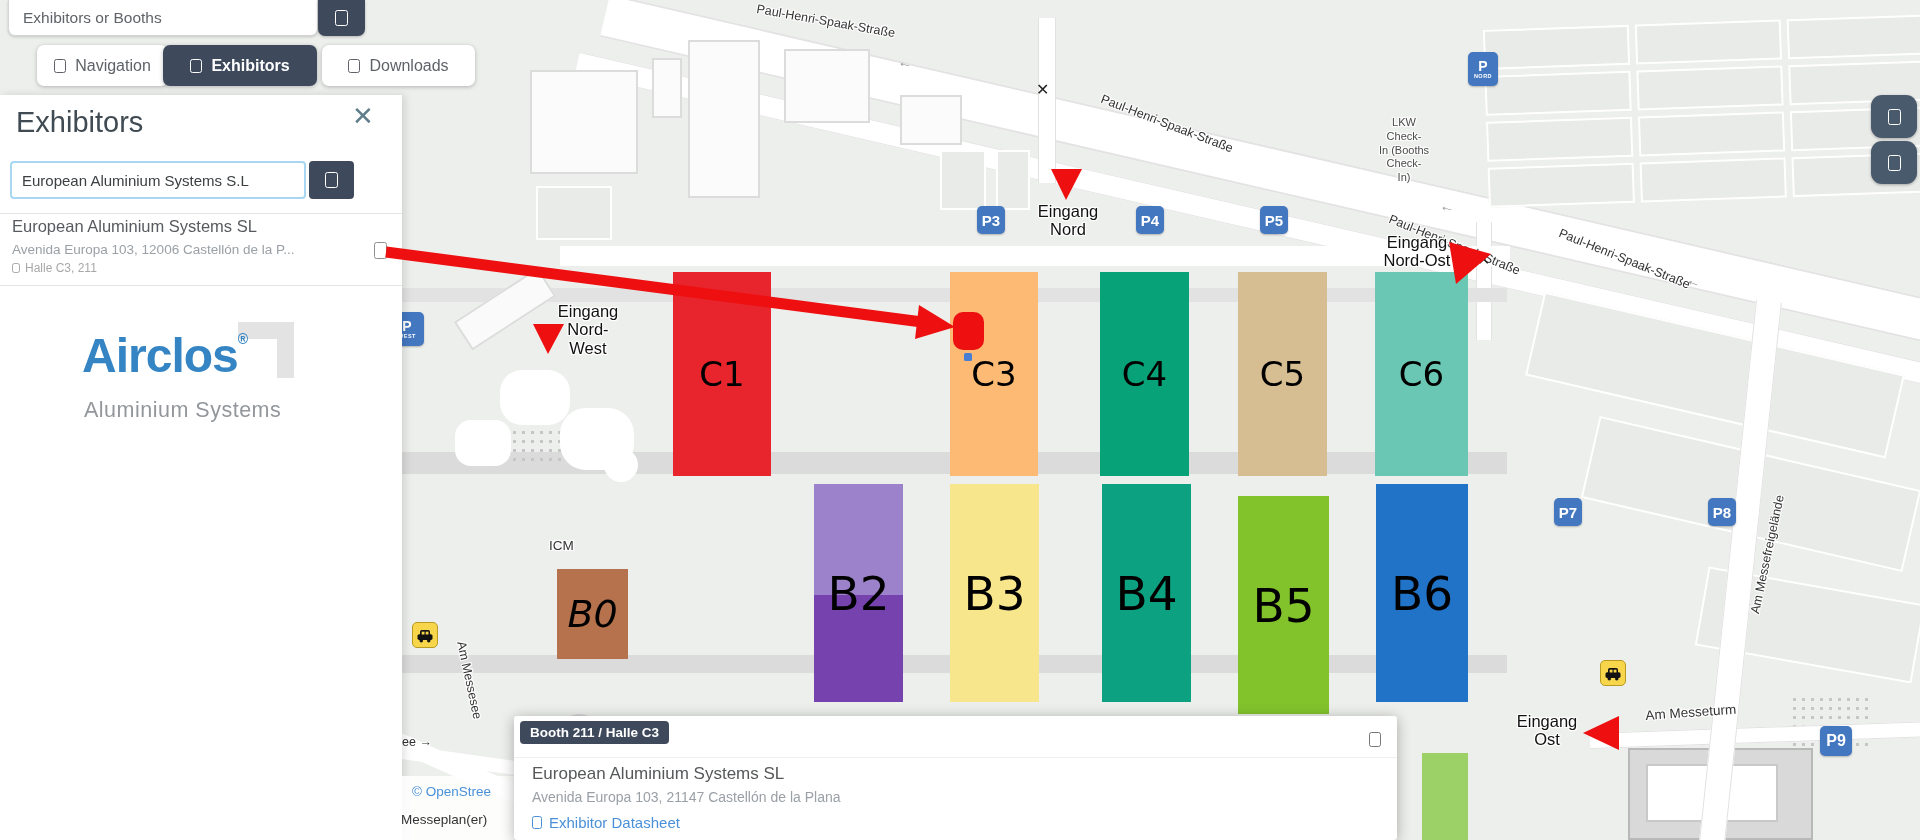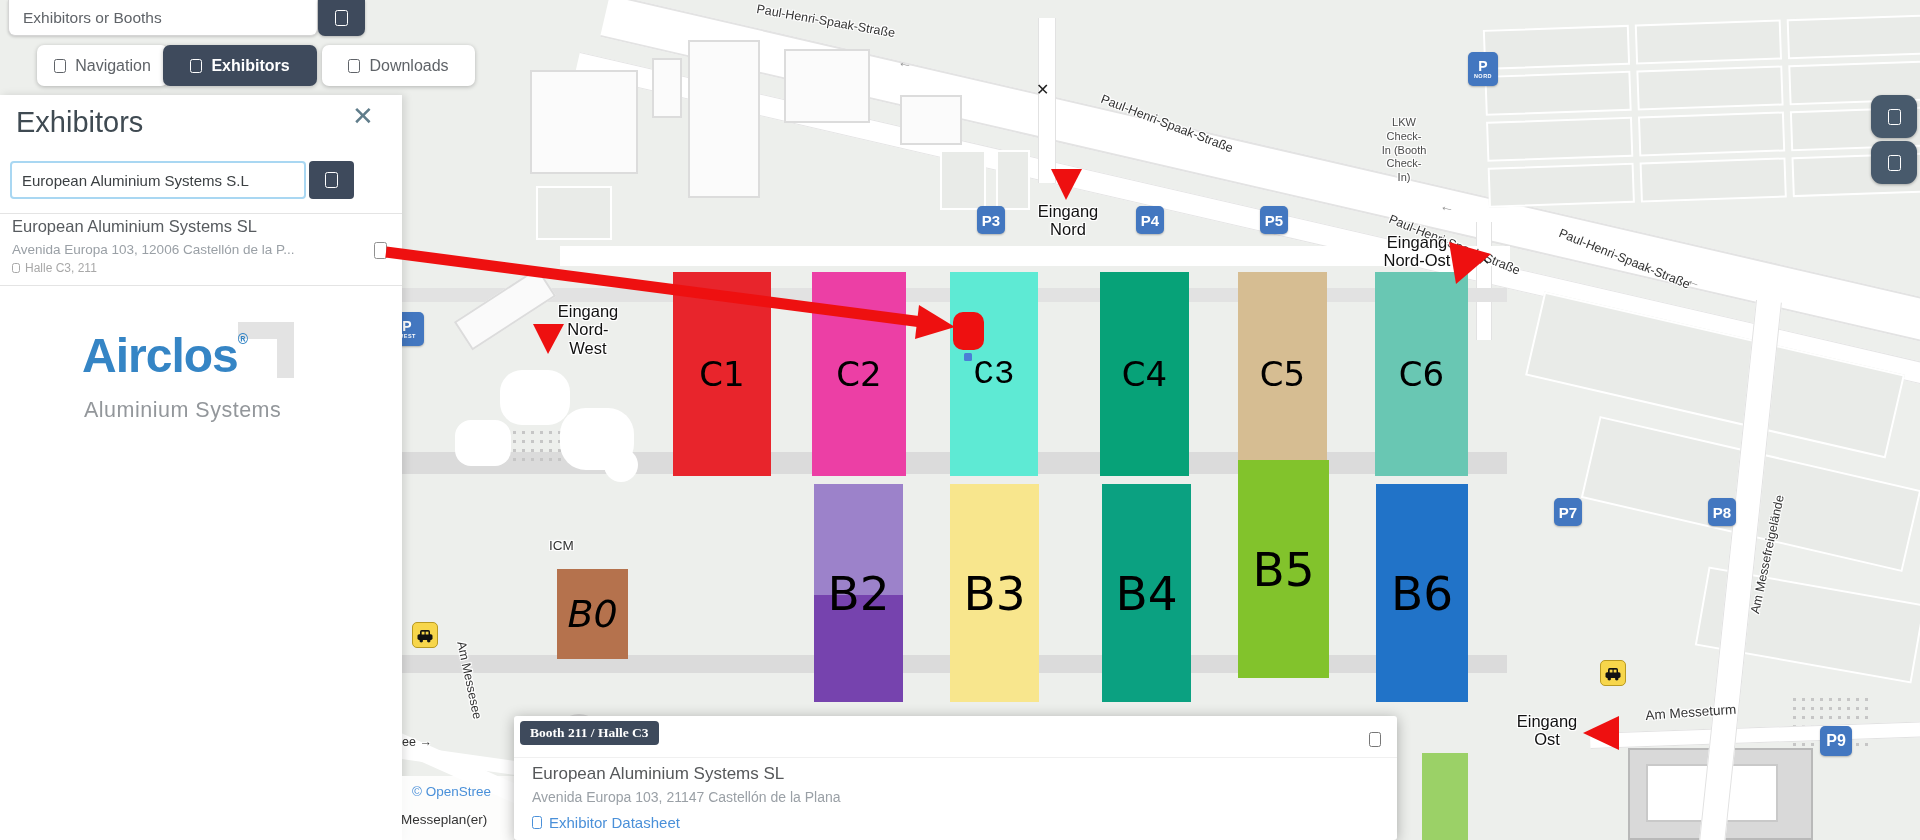--- a/index.html
+++ b/index.html
@@ -29,21 +29,21 @@
   .hall-c1{left:673px;top:272px;width:98px;height:204px;}
   .hall-c2{left:812px;top:272px;width:94px;height:204px;}
   .hall-c3{left:950px;top:272px;width:88px;height:204px;}
   .hall-c4{left:1100px;top:272px;width:89px;height:204px;}
   .hall-c5{left:1238px;top:272px;width:89px;height:204px;}
   .hall-c6{left:1375px;top:272px;width:93px;height:204px;}
   .hall-b1{left:676px;top:484px;width:91px;height:218px;}
   .hall-b2{left:814px;top:484px;width:89px;height:218px;}
   .hall-b3{left:950px;top:484px;width:89px;height:218px;}
   .hall-b4{left:1102px;top:484px;width:89px;height:218px;}
-  .hall-b5{left:1238px;top:460px;width:91px;height:218px;}
+  .hall-b5{left:1238px;top:496px;width:91px;height:218px;}
   .hall-b6{left:1376px;top:484px;width:92px;height:218px;text-align:center;}
   .hall-b0{left:557px;top:569px;width:71px;height:90px;}
   .hall-b0 .hall-label{font-size:38px;}
   .hall-b .hall-label{font-size:47px;}
   .hall-green{left:1422px;top:753px;width:46px;height:87px;}
   .b2-lower { position:absolute; left:0; bottom:0; width:100%; height:49%; }
   .hall .hall-label { position:relative; z-index:2; }
 
   
   .street { position:absolute; font-size:12.5px; color:#333; white-space:nowrap; transform-origin:left top; }
@@ -89,21 +89,21 @@
   
   .logo { position:absolute; left:70px; top:223px; width:270px; height:110px; }
   .logo-bracket-h { position:absolute; left:168px; top:4px; width:56px; height:17px; background:#e3e3e3; }
   .logo-bracket-v { position:absolute; left:207px; top:4px; width:17px; height:56px; background:#e3e3e3; }
   .logo-brand { position:absolute; left:12px; top:10px; font-size:48px; font-weight:700; color:#3585c5; letter-spacing:-1px; z-index:2; }
   .logo-reg { font-size:14px; vertical-align:28px; letter-spacing:0; }
   .logo-tagline { position:absolute; left:14px; top:80px; font-size:21.5px; color:#93979b; letter-spacing:.5px; z-index:2; }
 
   
   .popup { position:absolute; left:514px; top:716px; width:883px; height:124px; background:#fff; border-radius:3px; box-shadow:0 2px 14px rgba(0,0,0,.3); z-index:50; }
-  .popup-header { position:absolute; left:0; top:0; width:100%; height:42px; border-bottom:1px solid #f0f0f0;font-family:Liberation Serif, serif; }
+  .popup-header { position:absolute; left:0; top:0; width:100%; height:42px; border-bottom:1px solid #f0f0f0; }
   .popup-badge { position:absolute; left:6px; top:5px; background:#3e4a5c; color:#fff; font-size:13.5px; font-weight:700; padding:4px 10px; border-radius:4px; }
   .popup-close { position:absolute; right:16px; top:16px; color:#777; background:none; border:none; cursor:pointer; }
   .popup-name { position:absolute; left:18px; top:48px; font-size:17px; font-weight:500; color:#56585a; }
   .popup-addr { position:absolute; left:18px; top:73px; font-size:14px; color:#9aa0a6; }
   .popup-link { position:absolute; left:18px; top:98px; font-size:15px; color:#4a90d9; display:flex; align-items:center; gap:7px; text-decoration:none; cursor:pointer; }
   .popup-link .tofu { width:10px; height:13px; }
 
   
   .attribution { position:absolute; left:396px; top:776px; width:118px; height:64px; background:rgba(255,255,255,.85); z-index:45; }
   .attr-osm { position:absolute; left:16px; top:8px; font-size:13.5px; color:#4a90d9; cursor:pointer; white-space:nowrap; }
@@ -171,24 +171,21 @@
     <div class="roadw" style="left:300px; top:688px; width:260px; height:18px; transform:rotate(24deg); transform-origin:0 0;"></div>
     <div class="roadw" style="left:402px; top:745px; width:120px; height:14px; transform:rotate(8deg); transform-origin:0 0;"></div>
     <div class="roundabout"></div>
     <div class="roadw" style="left:1590px; top:733px; width:330px; height:16px; transform:rotate(-2deg); transform-origin:0 0; border-top:1px solid #e2e2e2; border-bottom:1px solid #e2e2e2;"></div>
     <div class="roadw" style="left:1756px; top:300px; width:26px; height:560px; transform:rotate(6deg); transform-origin:0 0; border-left:1px solid #e2e2e2; border-right:1px solid #e2e2e2;"></div>
   </div>
 
   <div class="hall hall-c1" style="background-color: rgb(232, 37, 44);">
       <span class="hall-label">C1</span>
     </div>
-  <div class="hall hall-c2" style="background-color: rgb(236, 63, 165);">
-      <span class="hall-label">C2</span>
-    </div>
-  <div class="hall hall-c3" style="background-color: #5eead4; font-family: Liberation Mono, monospace;">
+  <div class="hall hall-c3" style="background-color: #fdba74;">
       <span class="hall-label">C3</span>
     </div>
   <div class="hall hall-c4" style="background-color: rgb(7, 162, 120);">
       <span class="hall-label">C4</span>
     </div>
   <div class="hall hall-c5" style="background-color: rgb(214, 189, 146);">
       <span class="hall-label">C5</span>
     </div>
   <div class="hall hall-c6" style="background-color: rgb(105, 199, 179);">
       <span class="hall-label">C6</span>
@@ -221,21 +218,21 @@
   <div class="street halo" style="left:1645px; top:708px; transform:rotate(-4deg); font-size:13.5px;">Am Messeturm</div>
   <div class="street halo" style="left:468px; top:640px; transform:rotate(78deg);">Am Messesee</div>
   <div class="street halo" style="left:1748px; top:612px; transform:rotate(-78deg);">Am Messefreigelände</div>
   <div class="street halo" style="left:402px; top:735px;">ee →</div>
 
   <div class="maplabel halo" style="left:549px; top:538px; font-size:13.5px; color:#333;">ICM</div>
 
   <div class="maplabel halo" style="left:1370px; top:116px; width:68px; text-align:center; font-size:11px; line-height:1.25; color:#4a4a4a;">
     <div>LKW</div>
     <div>Check-</div>
-    <div>In (Booth</div>
+    <div>In (Booths</div>
     <div>Check-</div>
     <div>In)</div>
   </div>
 
   <div class="entrance halo" style="left:1024px; top:202px; width:88px;">
     <div>Eingang</div>
       <div>Nord</div>
   </div>
   <div class="entrance halo" style="left:548px; top:302px; width:80px;">
     <div>Eingang</div>

